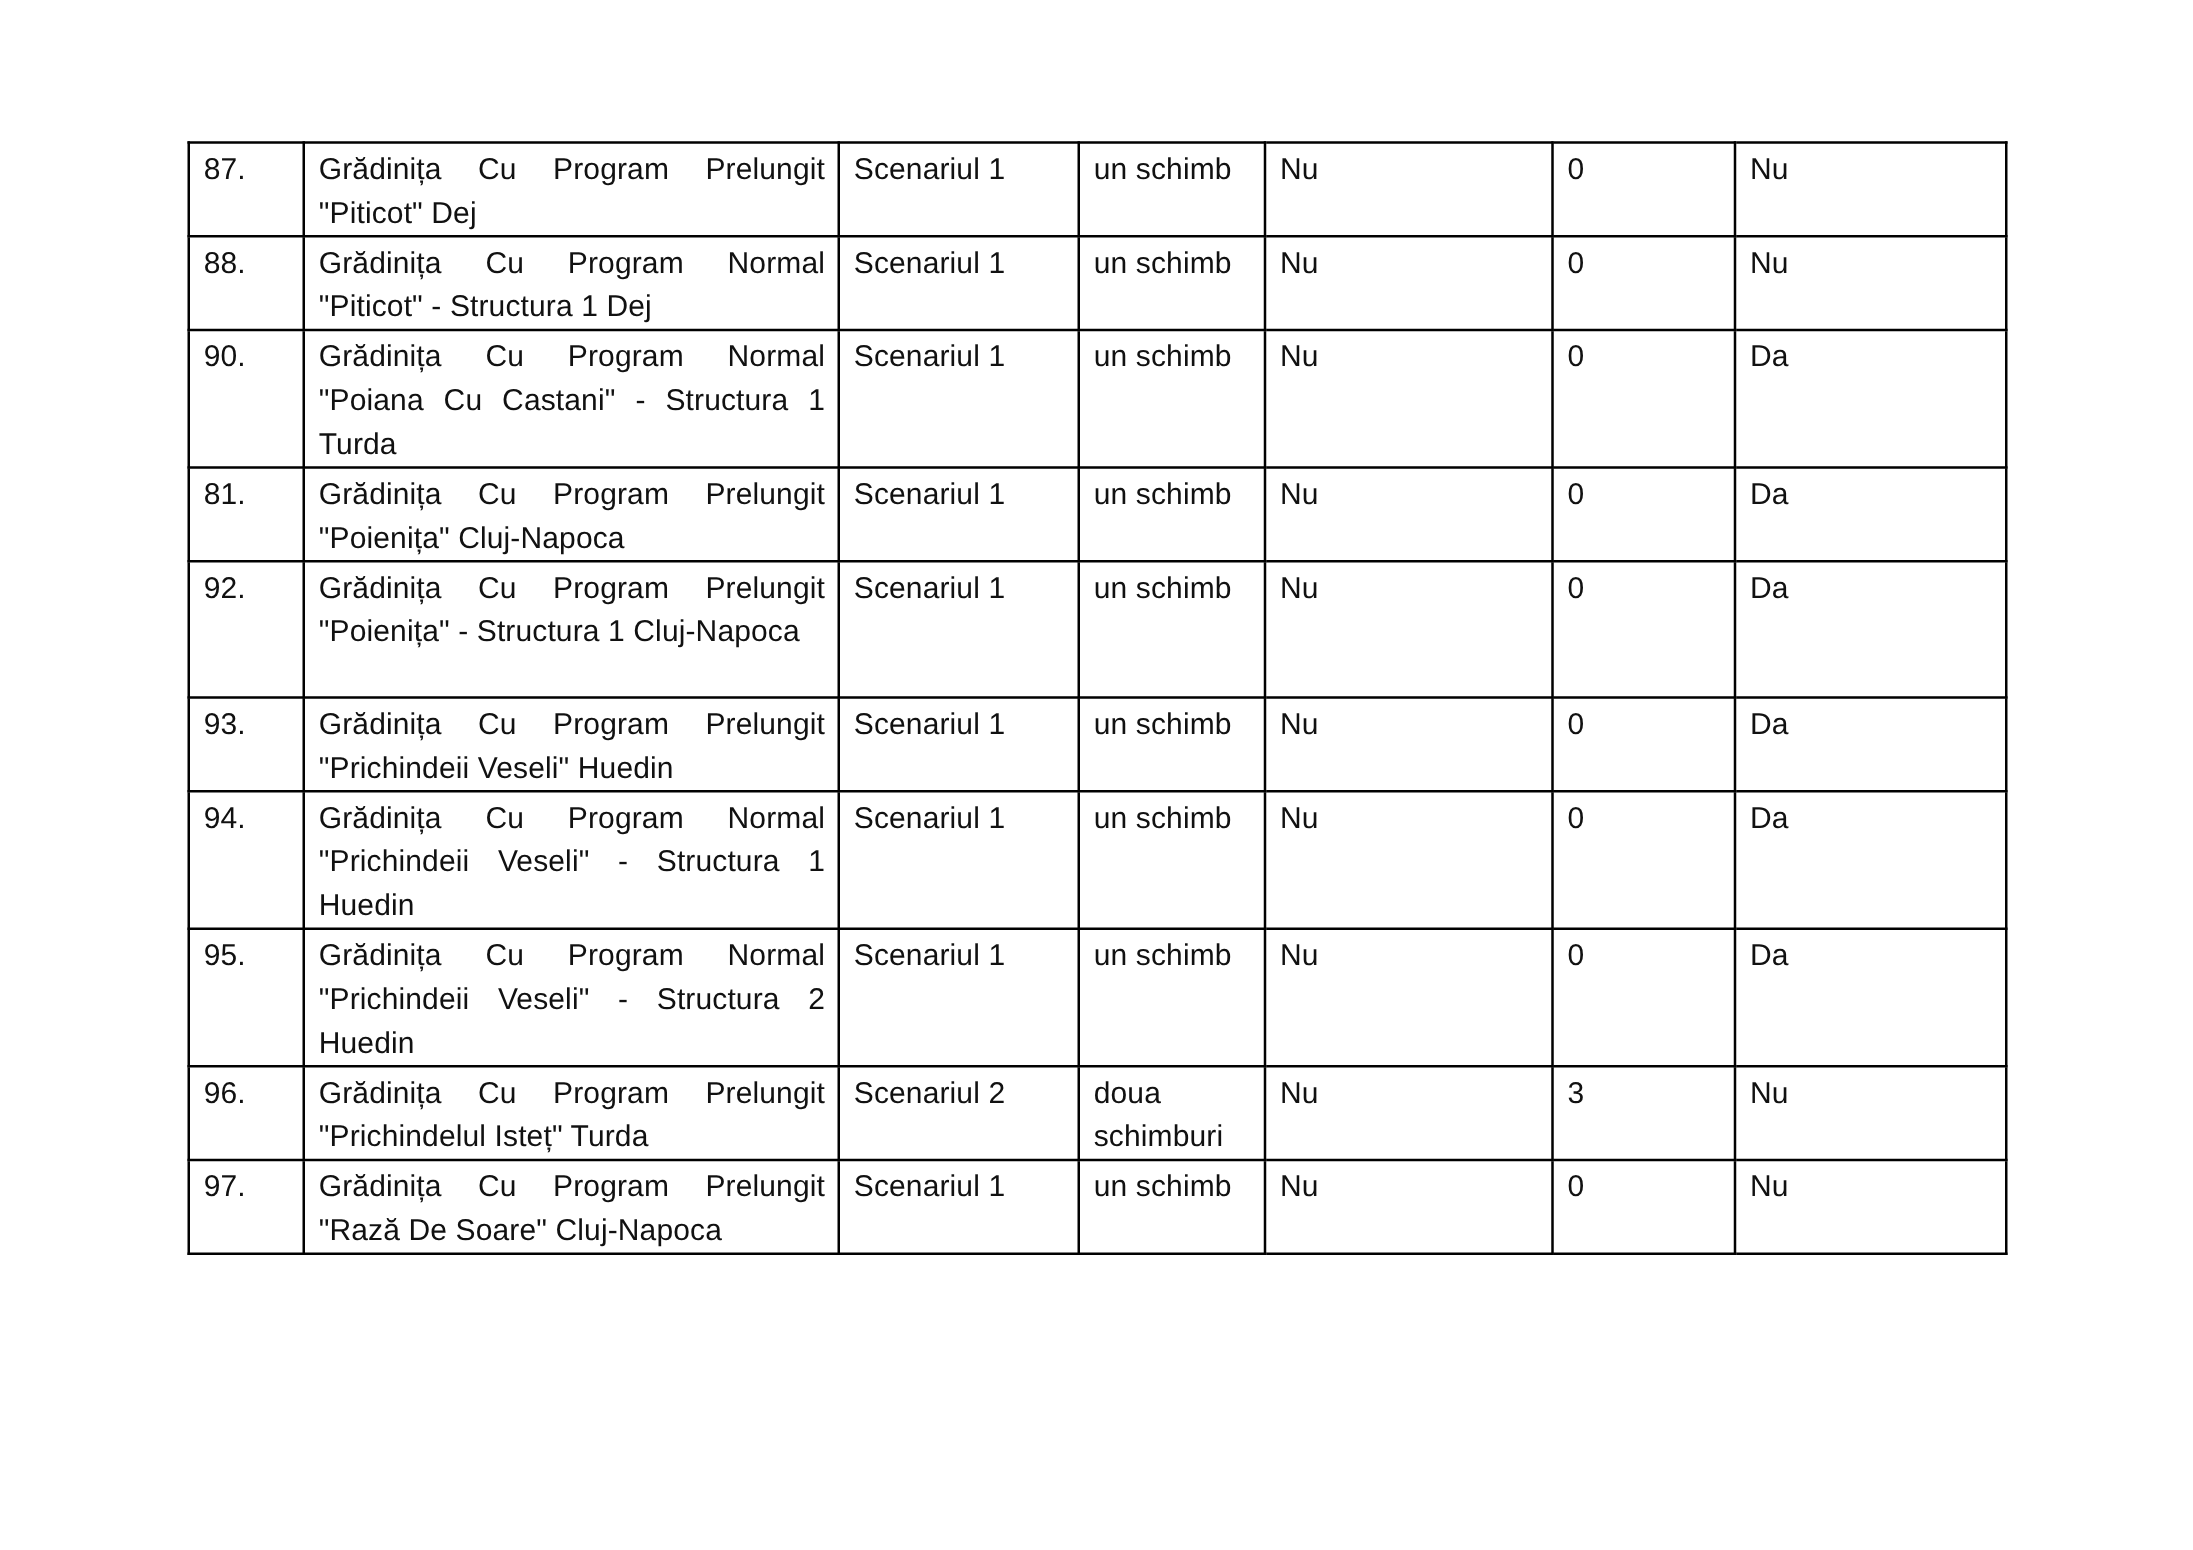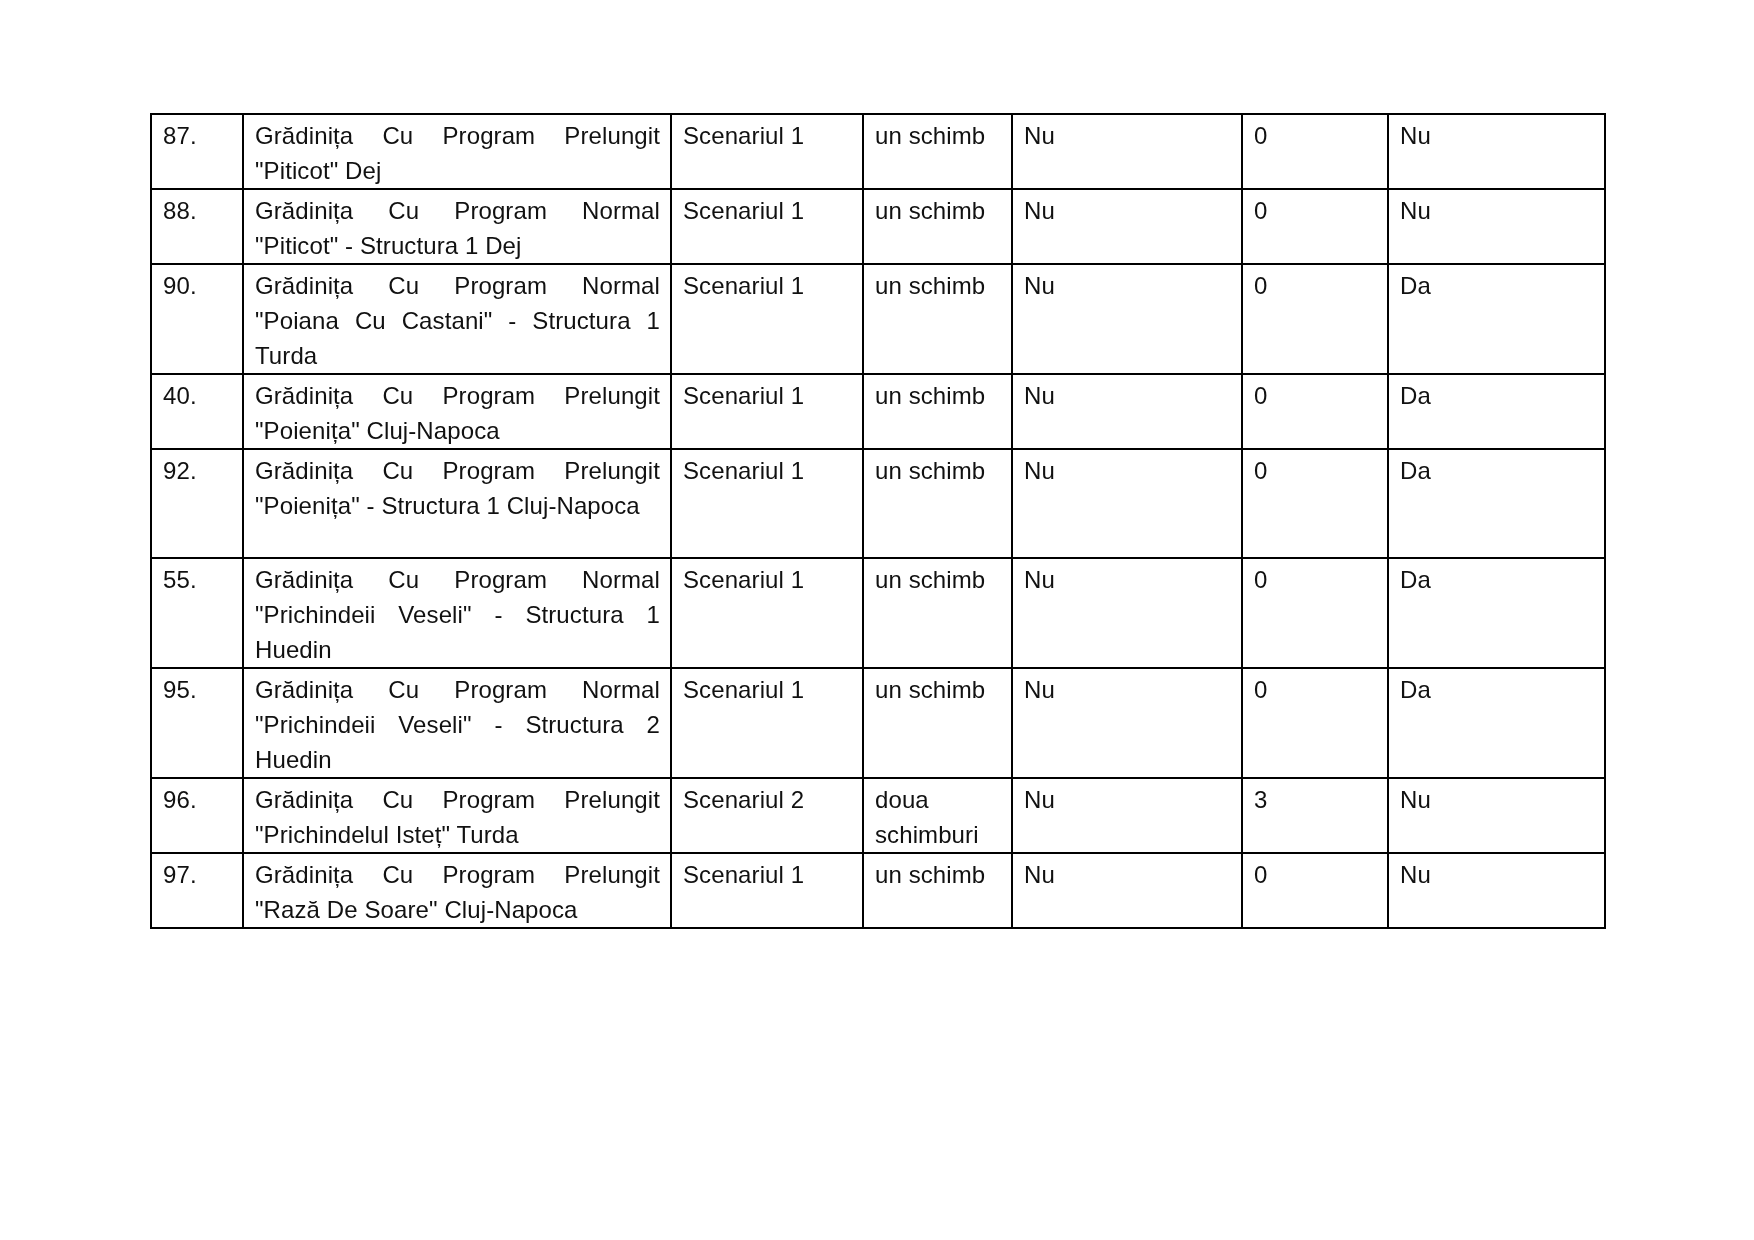--- a/index.html
+++ b/index.html
@@ -104,21 +104,21 @@
             <span class="name-text">Grădinița Cu Program Normal "Poiana Cu Castani" - Structura 1 Turda</span>
           </td>
     <td><span>Scenariul 1</span></td>
     <td><span>un schimb</span></td>
     <td><span>Nu</span></td>
     <td><span>0</span></td>
     <td><span>Da</span></td>
   </tr>
 
   <tr class="h2">
-    <td><span>40.</span></td>
+    <td><span>81.</span></td>
     <td class="col-name">
             <span class="name-text">Grădinița Cu Program Prelungit "Poienița" Cluj-Napoca</span>
           </td>
     <td><span>Scenariul 1</span></td>
     <td><span>un schimb</span></td>
     <td><span>Nu</span></td>
     <td><span>0</span></td>
     <td><span>Da</span></td>
   </tr>
 
@@ -127,23 +127,34 @@
     <td class="col-name">
             <span class="name-text">Grădinița Cu Program Prelungit "Poienița" - Structura 1 Cluj-Napoca</span>
           </td>
     <td><span>Scenariul 1</span></td>
     <td><span>un schimb</span></td>
     <td><span>Nu</span></td>
     <td><span>0</span></td>
     <td><span>Da</span></td>
   </tr>
 
-
-  <tr class="h3">
-    <td><span>55.</span></td>
+  <tr class="h2">
+    <td><span>93.</span></td>
+    <td class="col-name">
+            <span class="name-text">Grădinița Cu Program Prelungit "Prichindeii Veseli" Huedin</span>
+          </td>
+    <td><span>Scenariul 1</span></td>
+    <td><span>un schimb</span></td>
+    <td><span>Nu</span></td>
+    <td><span>0</span></td>
+    <td><span>Da</span></td>
+  </tr>
+
+  <tr class="h3">
+    <td><span>94.</span></td>
     <td class="col-name">
             <span class="name-text">Grădinița Cu Program Normal "Prichindeii Veseli" - Structura 1 Huedin</span>
           </td>
     <td><span>Scenariul 1</span></td>
     <td><span>un schimb</span></td>
     <td><span>Nu</span></td>
     <td><span>0</span></td>
     <td><span>Da</span></td>
   </tr>
 

